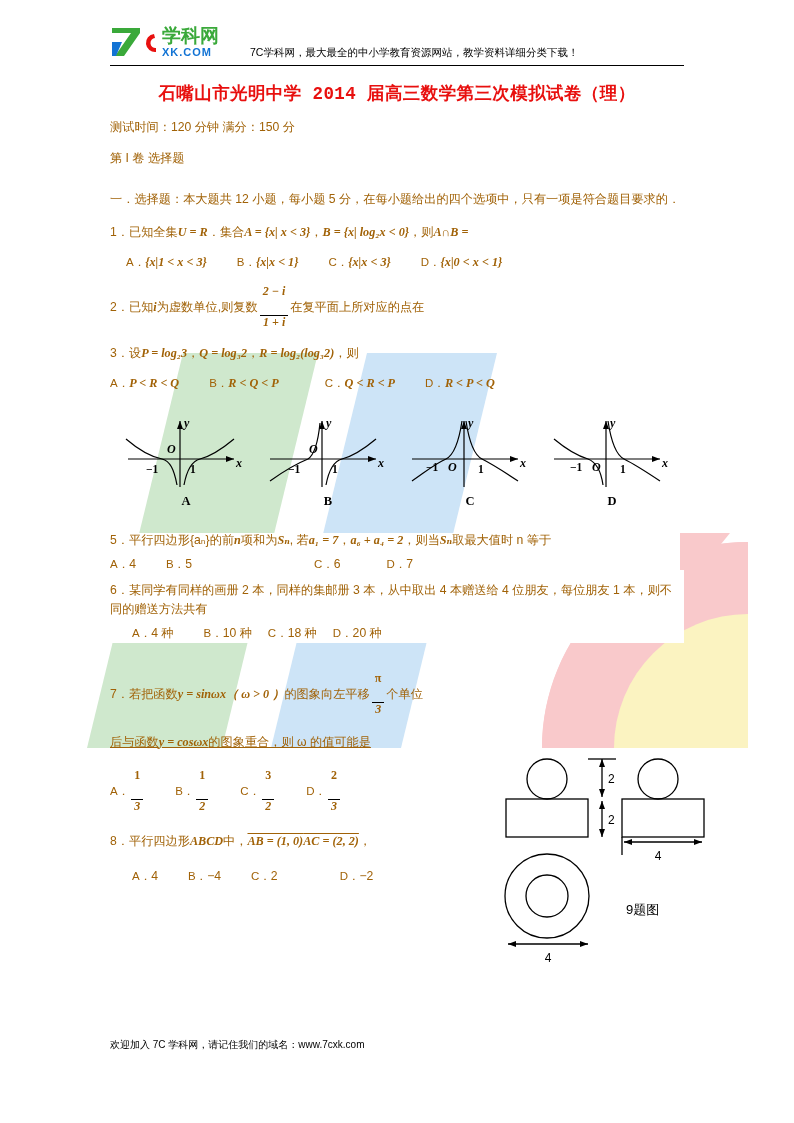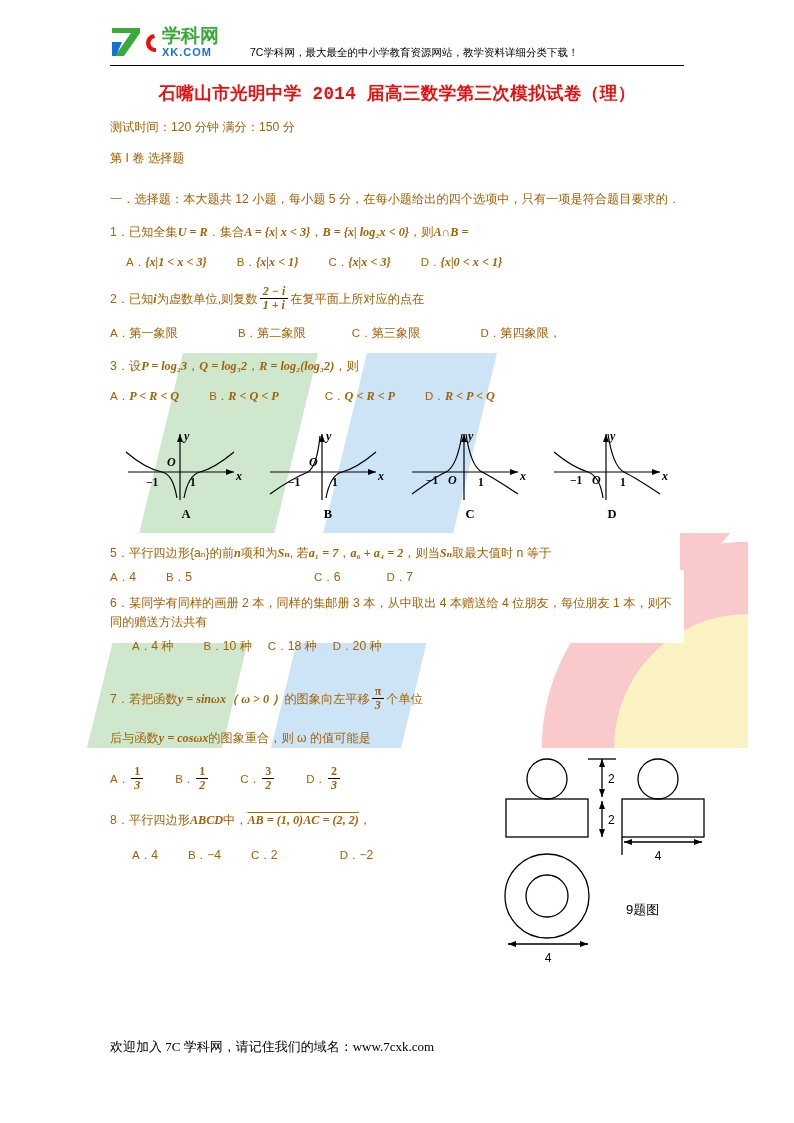--- a/index.html
+++ b/index.html
@@ -93,29 +93,30 @@
   .opt-lab {
     font-family: "Liberation Sans", "DejaVu Sans", sans-serif;
     font-size: 11.5px;
   }
 
   
   .frac {
     display: inline-flex;
     flex-direction: column;
     vertical-align: middle;
-    text-align: left;
+    text-align: right;
     font-family: "Liberation Serif", "DejaVu Serif", serif;
     font-weight: bold;
     font-style: italic;
     font-size: 12px;
     line-height: 1.08;
     margin: 0 2px;
     position: relative;
     top: -1px;
+    gap: 17px;
   }
   .frac .num { padding: 0 3px; }
   .frac .den { padding: 0 3px; border-top: 1.3px solid #000; font-style: italic; }
   .frac.up { font-style: normal; }
 
   
   .sp { display: inline-block; }
   .sp-s { width: 16px; }
   .sp-m { width: 30px; }
   .sp-l { width: 46px; }
@@ -149,22 +150,22 @@
   .fig9 svg { display: block; }
 
   
   .narrow { max-width: 400px; }
 
   
   .footer {
     position: absolute;
     left: 110px;
     top: 1038px;
-    font-family: Liberation Serif, serif;
-    font-size: 13px;
+    font-family: Liberation Sans, sans-serif;
+    font-size: 10px;
     z-index: 3;
   }
 </style>
 </head>
 <body>
 
 <svg id="watermark" viewBox="0 0 794 1123" xmlns="http://www.w3.org/2000/svg">
 
   <polygon fill="#cfe8cd" points="183,353 318,353 222,748 87,748"></polygon>
 
@@ -213,23 +214,20 @@
   </div>
   <div class="opt-line">
     <span class="sp sp-s"></span><span class="opt-lab">A．</span><span class="mathit">{x|1 &lt; x &lt; 3}</span><span class="sp sp-m"></span><span class="opt-lab">B．</span><span class="mathit">{x|x &lt; 1}</span><span class="sp sp-m"></span><span class="opt-lab">C．</span><span class="mathit">{x|x &lt; 3}</span><span class="sp sp-m"></span><span class="opt-lab">D．</span><span class="mathit">{x|0 &lt; x &lt; 1}</span>
   </div>
 
   <div class="q-line">
     <span>2．</span><span>已知</span><span class="mathit">i</span><span>为虚数单位,则复数</span><span class="frac">
         <span class="num">2 − i</span>
         <span class="den">1 + i</span>
       </span><span>在复平面上所对应的点在</span>
-  </div>
-  <div class="opt-line">
-    <span class="opt-lab">A．</span><span>第一象限</span><span class="sp sp-xl"></span><span class="opt-lab">B．</span><span>第二象限</span><span class="sp sp-l"></span><span class="opt-lab">C．</span><span>第三象限</span><span class="sp sp-xl"></span><span class="opt-lab">D．</span><span>第四象限，</span>
   </div>
 
   <div class="q-line">
     <span>3．</span><span>设</span><span class="mathit">P = log₂3</span><span>，</span><span class="mathit">Q = log₃2</span><span>，</span><span class="mathit">R = log₂(log₃2)</span><span>，</span><span>则</span>
   </div>
   <div class="opt-line">
     <span class="opt-lab">A．</span><span class="mathit">P &lt; R &lt; Q</span><span class="sp sp-m"></span><span class="opt-lab">B．</span><span class="mathit">R &lt; Q &lt; P</span><span class="sp sp-l"></span><span class="opt-lab">C．</span><span class="mathit">Q &lt; R &lt; P</span><span class="sp sp-m"></span><span class="opt-lab">D．</span><span class="mathit">R &lt; P &lt; Q</span>
   </div>
 
 
@@ -317,21 +315,21 @@
   <div class="opt-line tight" style="padding-left:22px;">
     <span class="opt-lab">A．</span><span>4 种</span><span class="sp sp-m"></span><span class="opt-lab">B．</span><span>10 种</span><span class="sp sp-s"></span><span class="opt-lab">C．</span><span>18 种</span><span class="sp sp-s"></span><span class="opt-lab">D．</span><span>20 种</span>
   </div>
 
   <div class="q-line narrow" style="margin-top:30px;">
     <span>7．</span><span>若把函数</span><span class="mathit">y = sinωx</span><span class="mathit">（ ω &gt; 0 ）</span><span>的图象向左平移</span><span class="frac up">
         <span class="num">π</span>
         <span class="den">3</span>
       </span><span>个单位</span>
   </div>
-  <div class="q-line narrow" style="margin-top:16px;">
+  <div class="q-line narrow" style="margin-top:16px;text-decoration:underline;">
     <span>后与函数</span><span class="mathit">y = cosωx</span><span>的图象重合，则 ω 的值可能是</span>
   </div>
   <div class="opt-line narrow" style="margin-top:18px;">
     <span class="opt-lab">A．</span><span class="frac up">
         <span class="num">1</span>
         <span class="den">3</span>
       </span><span class="sp sp-m"></span><span class="opt-lab">B．</span><span class="frac up">
         <span class="num">1</span>
         <span class="den">2</span>
       </span><span class="sp sp-m"></span><span class="opt-lab">C．</span><span class="frac up">

